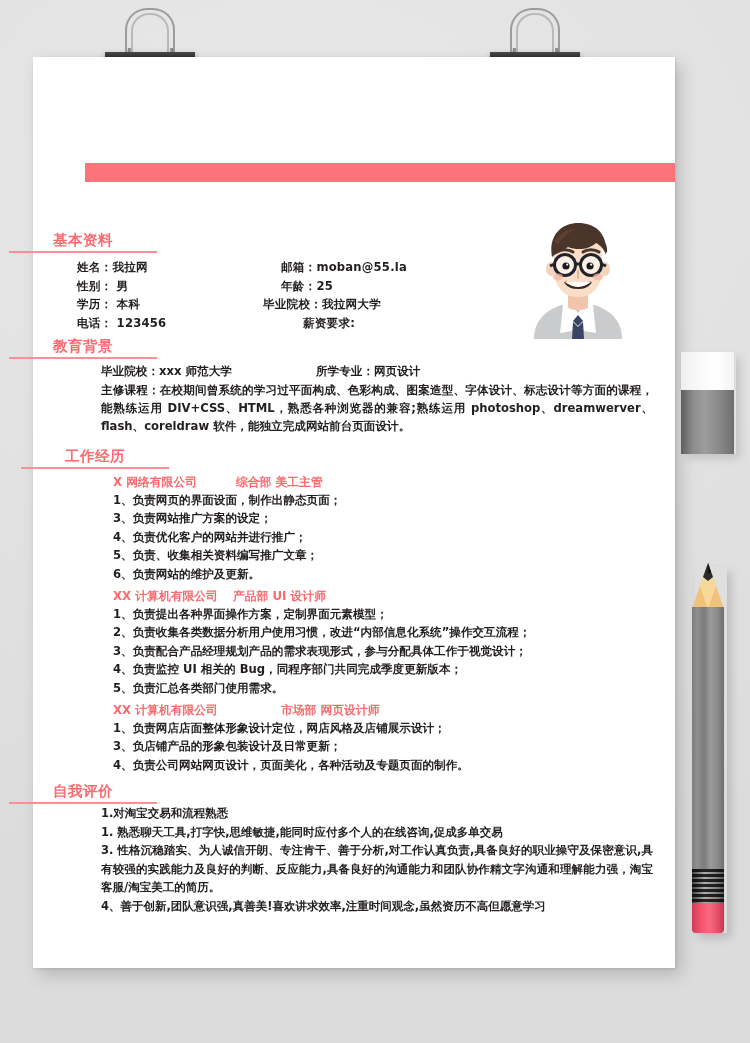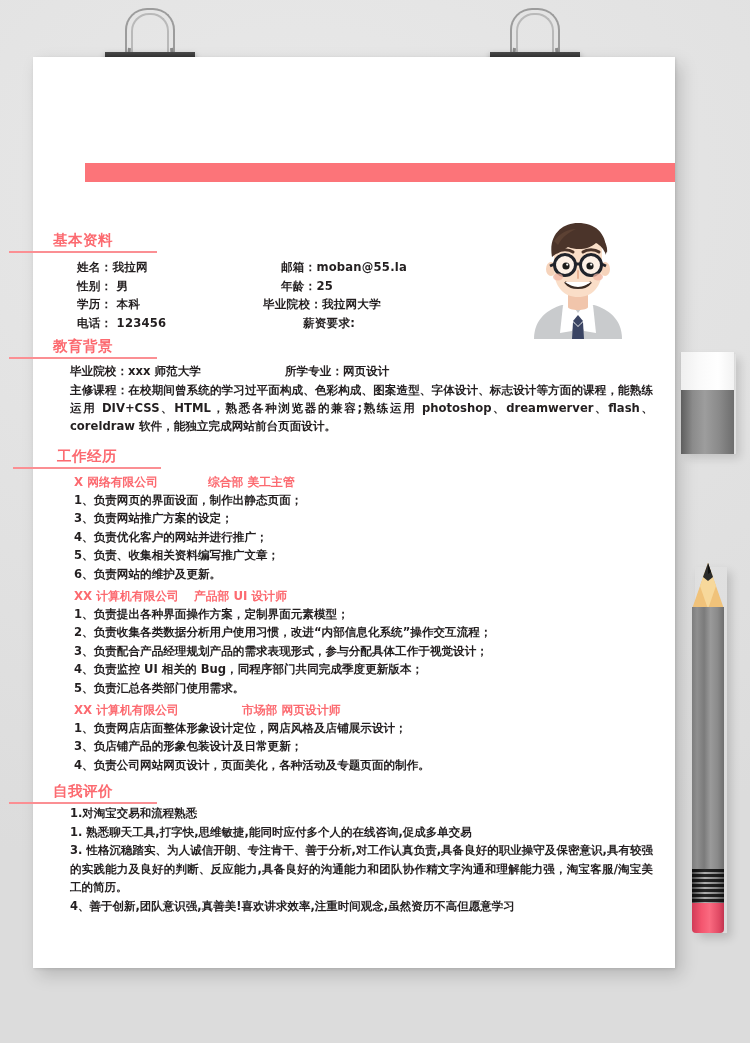--- a/index.html
+++ b/index.html
@@ -71,21 +71,21 @@
     font-size:14.5px;
     letter-spacing:.5px;
     padding-bottom:3px;
     margin-left:20px;
   }
   .sec-head .rule {
     position:absolute; left:-44px; bottom:0; width:148px; height:1.6px;
     background:#fb8f93;
   }
 
-  .blk { padding-left:37px; padding-right:22px; }
+  .blk { padding-left:68px; padding-right:22px; }
 
   .row { font-size:11.6px; color:#231f20; line-height:18.6px; font-weight:bold; }
 
   
   #basic { position:absolute; left:0; top:174px; right:0; }
   #basic-cols { display:flex; margin-top:5px; }
   #basic-left { width:230px; padding-left:44px; }
   #basic-right { width:220px; }
   #basic-left .row { letter-spacing:.2px; }
   #basic-right .row { letter-spacing:.2px; }
@@ -102,28 +102,28 @@
   
   #edu { position:absolute; left:0; top:280px; right:0; }
   #edu .line1 { display:flex; margin-top:3px; }
   #edu .line1 .a { width:215px; }
   .para {
     font-size:11.6px; color:#231f20; line-height:18.4px;
     font-weight:bold; text-align:justify; margin-top:0px;
   }
 
   
-  #work { position:absolute; left:4px; top:390px; right:0; }
+  #work { position:absolute; left:12px; top:390px; right:0; }
   .job-title {
     color:#fc6a70; font-weight:bold; font-size:11.8px;
     margin-top:6px; display:flex;
   }
   .job-title .co { width:120px; }
   .job-title .ro { }
-  .job-title.j1 .ro { margin-left:14px; }
+  .job-title.j1 .ro { margin-left:3px; }
   .job-title.j2 .ro { }
   .job-title.j3 .ro { margin-left:48px; }
   .bullets { }
   .bullets .b { font-size:11.6px; color:#231f20; line-height:18.4px; font-weight:bold; }
 
   
   #self { position:absolute; left:0; top:725px; right:0; }
   #self .e { font-size:11.5px; color:#231f20; line-height:18.6px; font-weight:bold; text-align:justify; }
 
   

